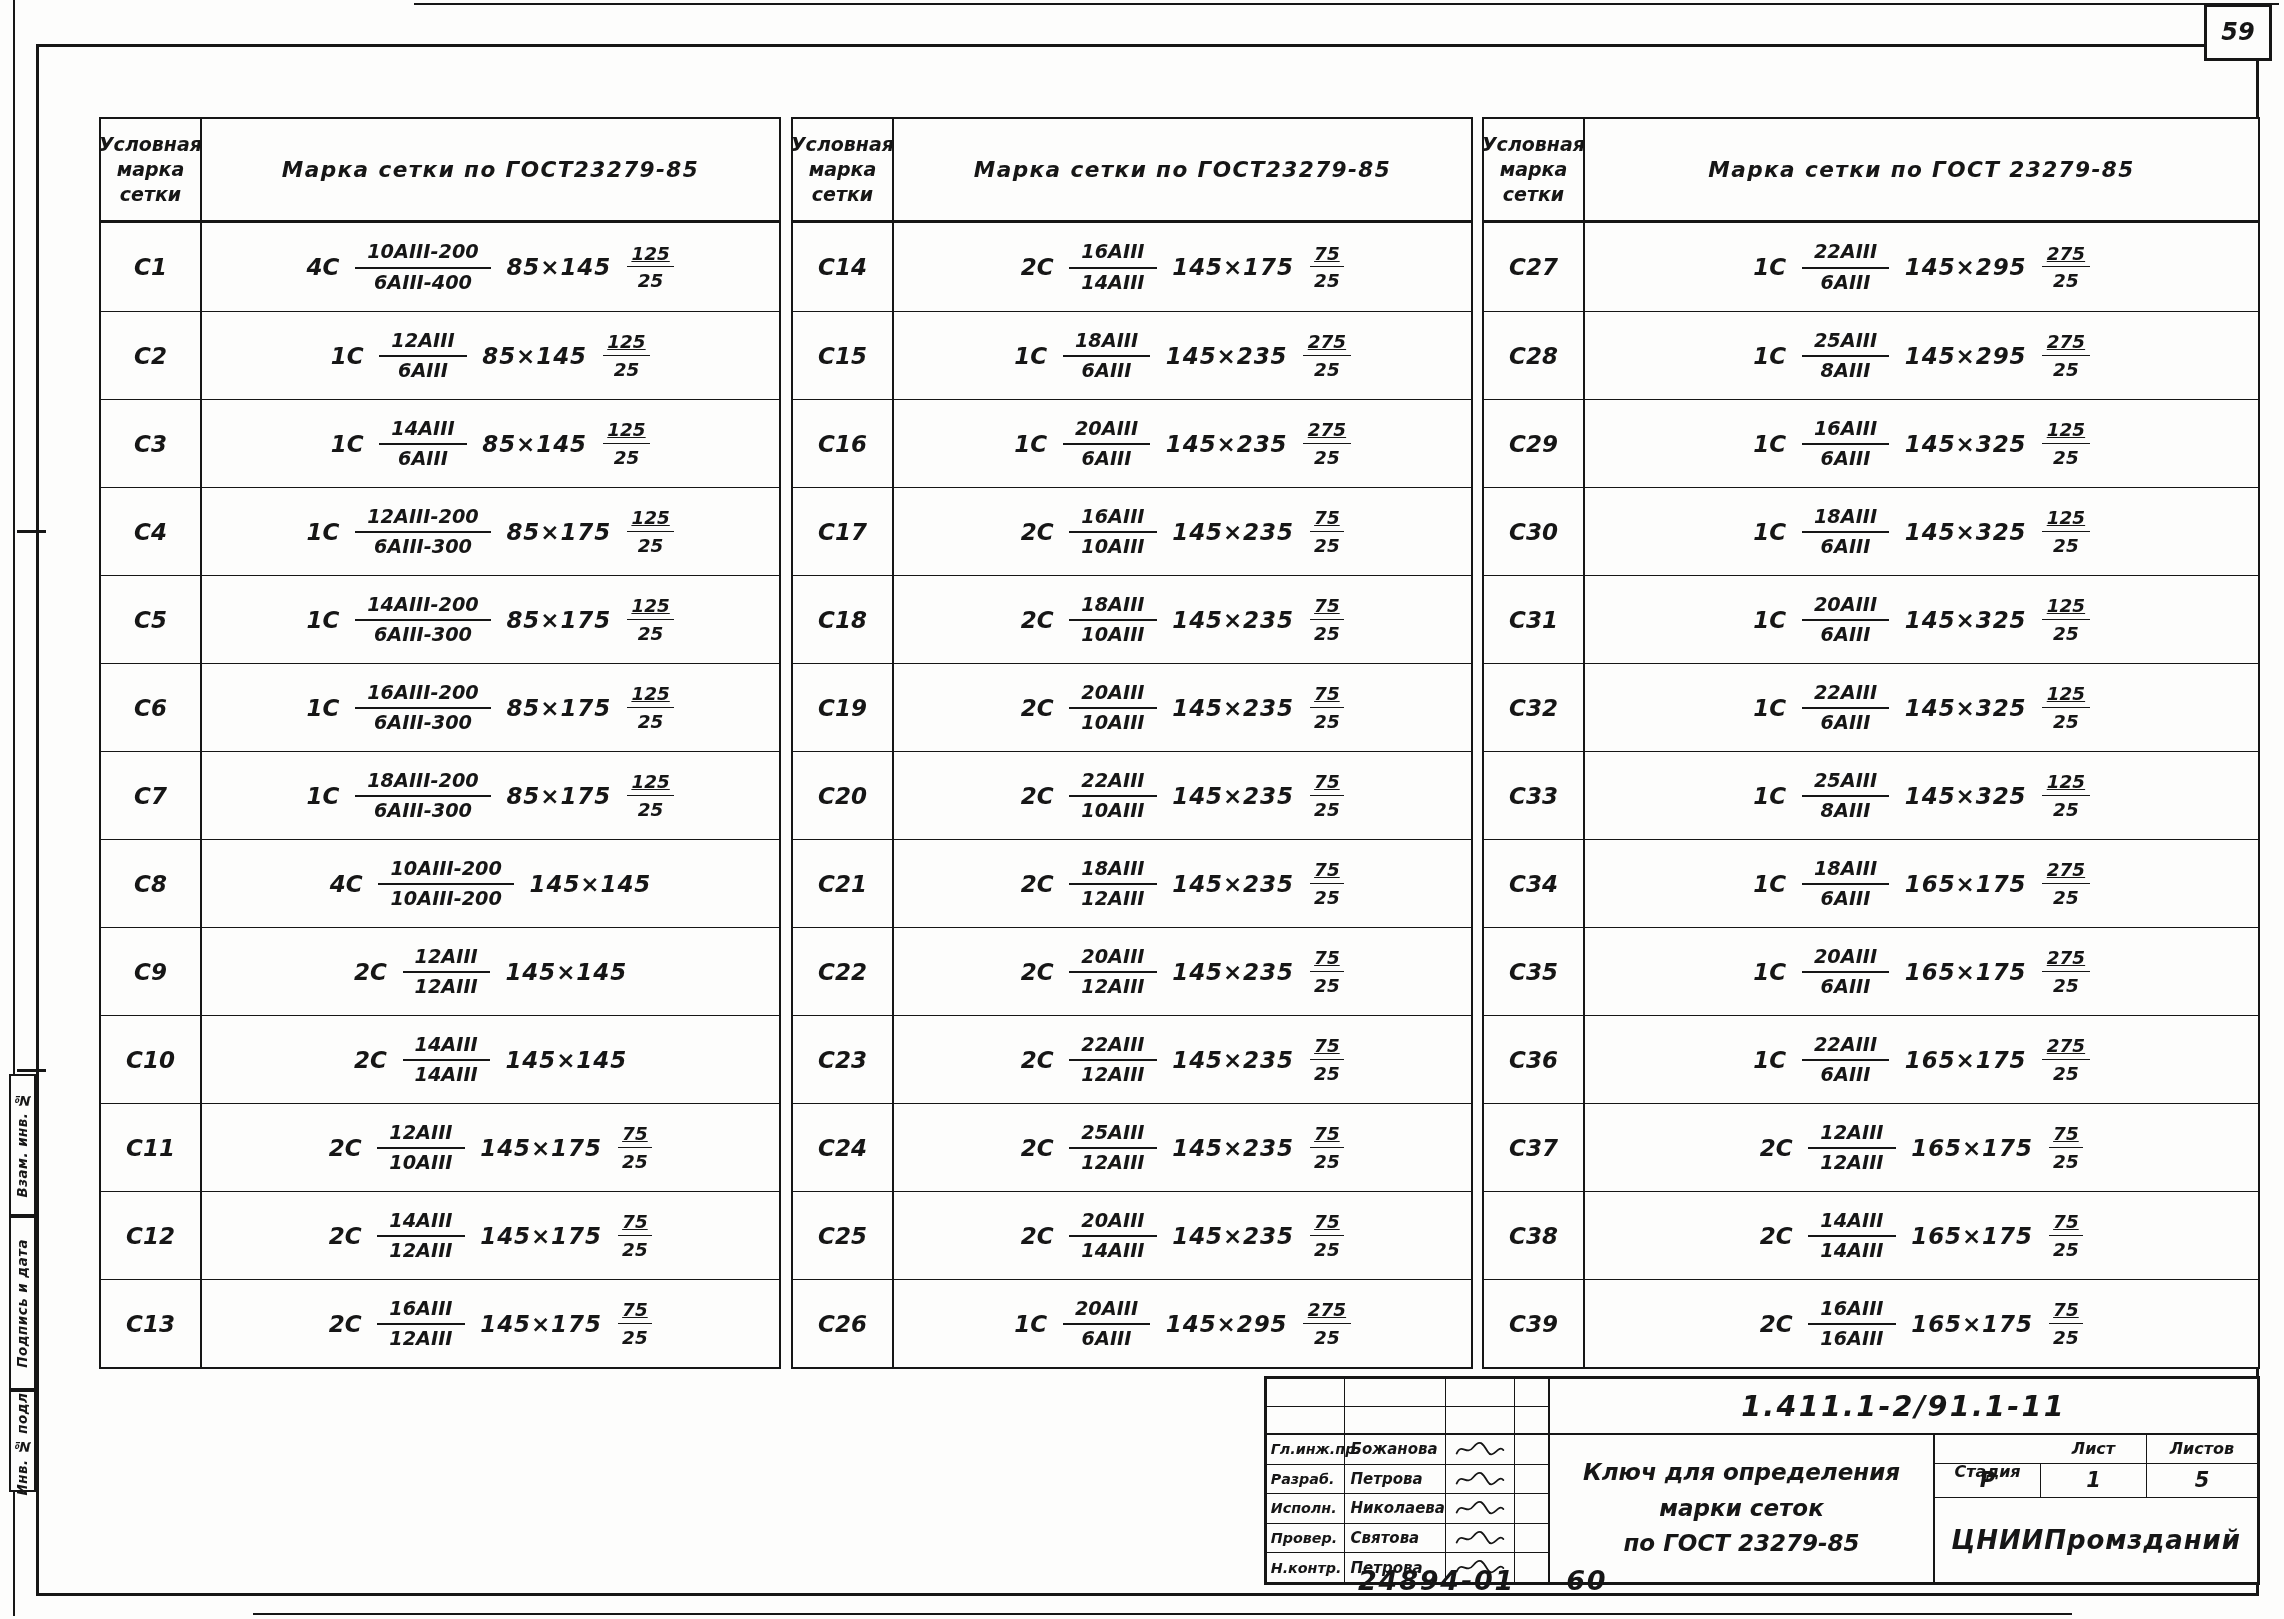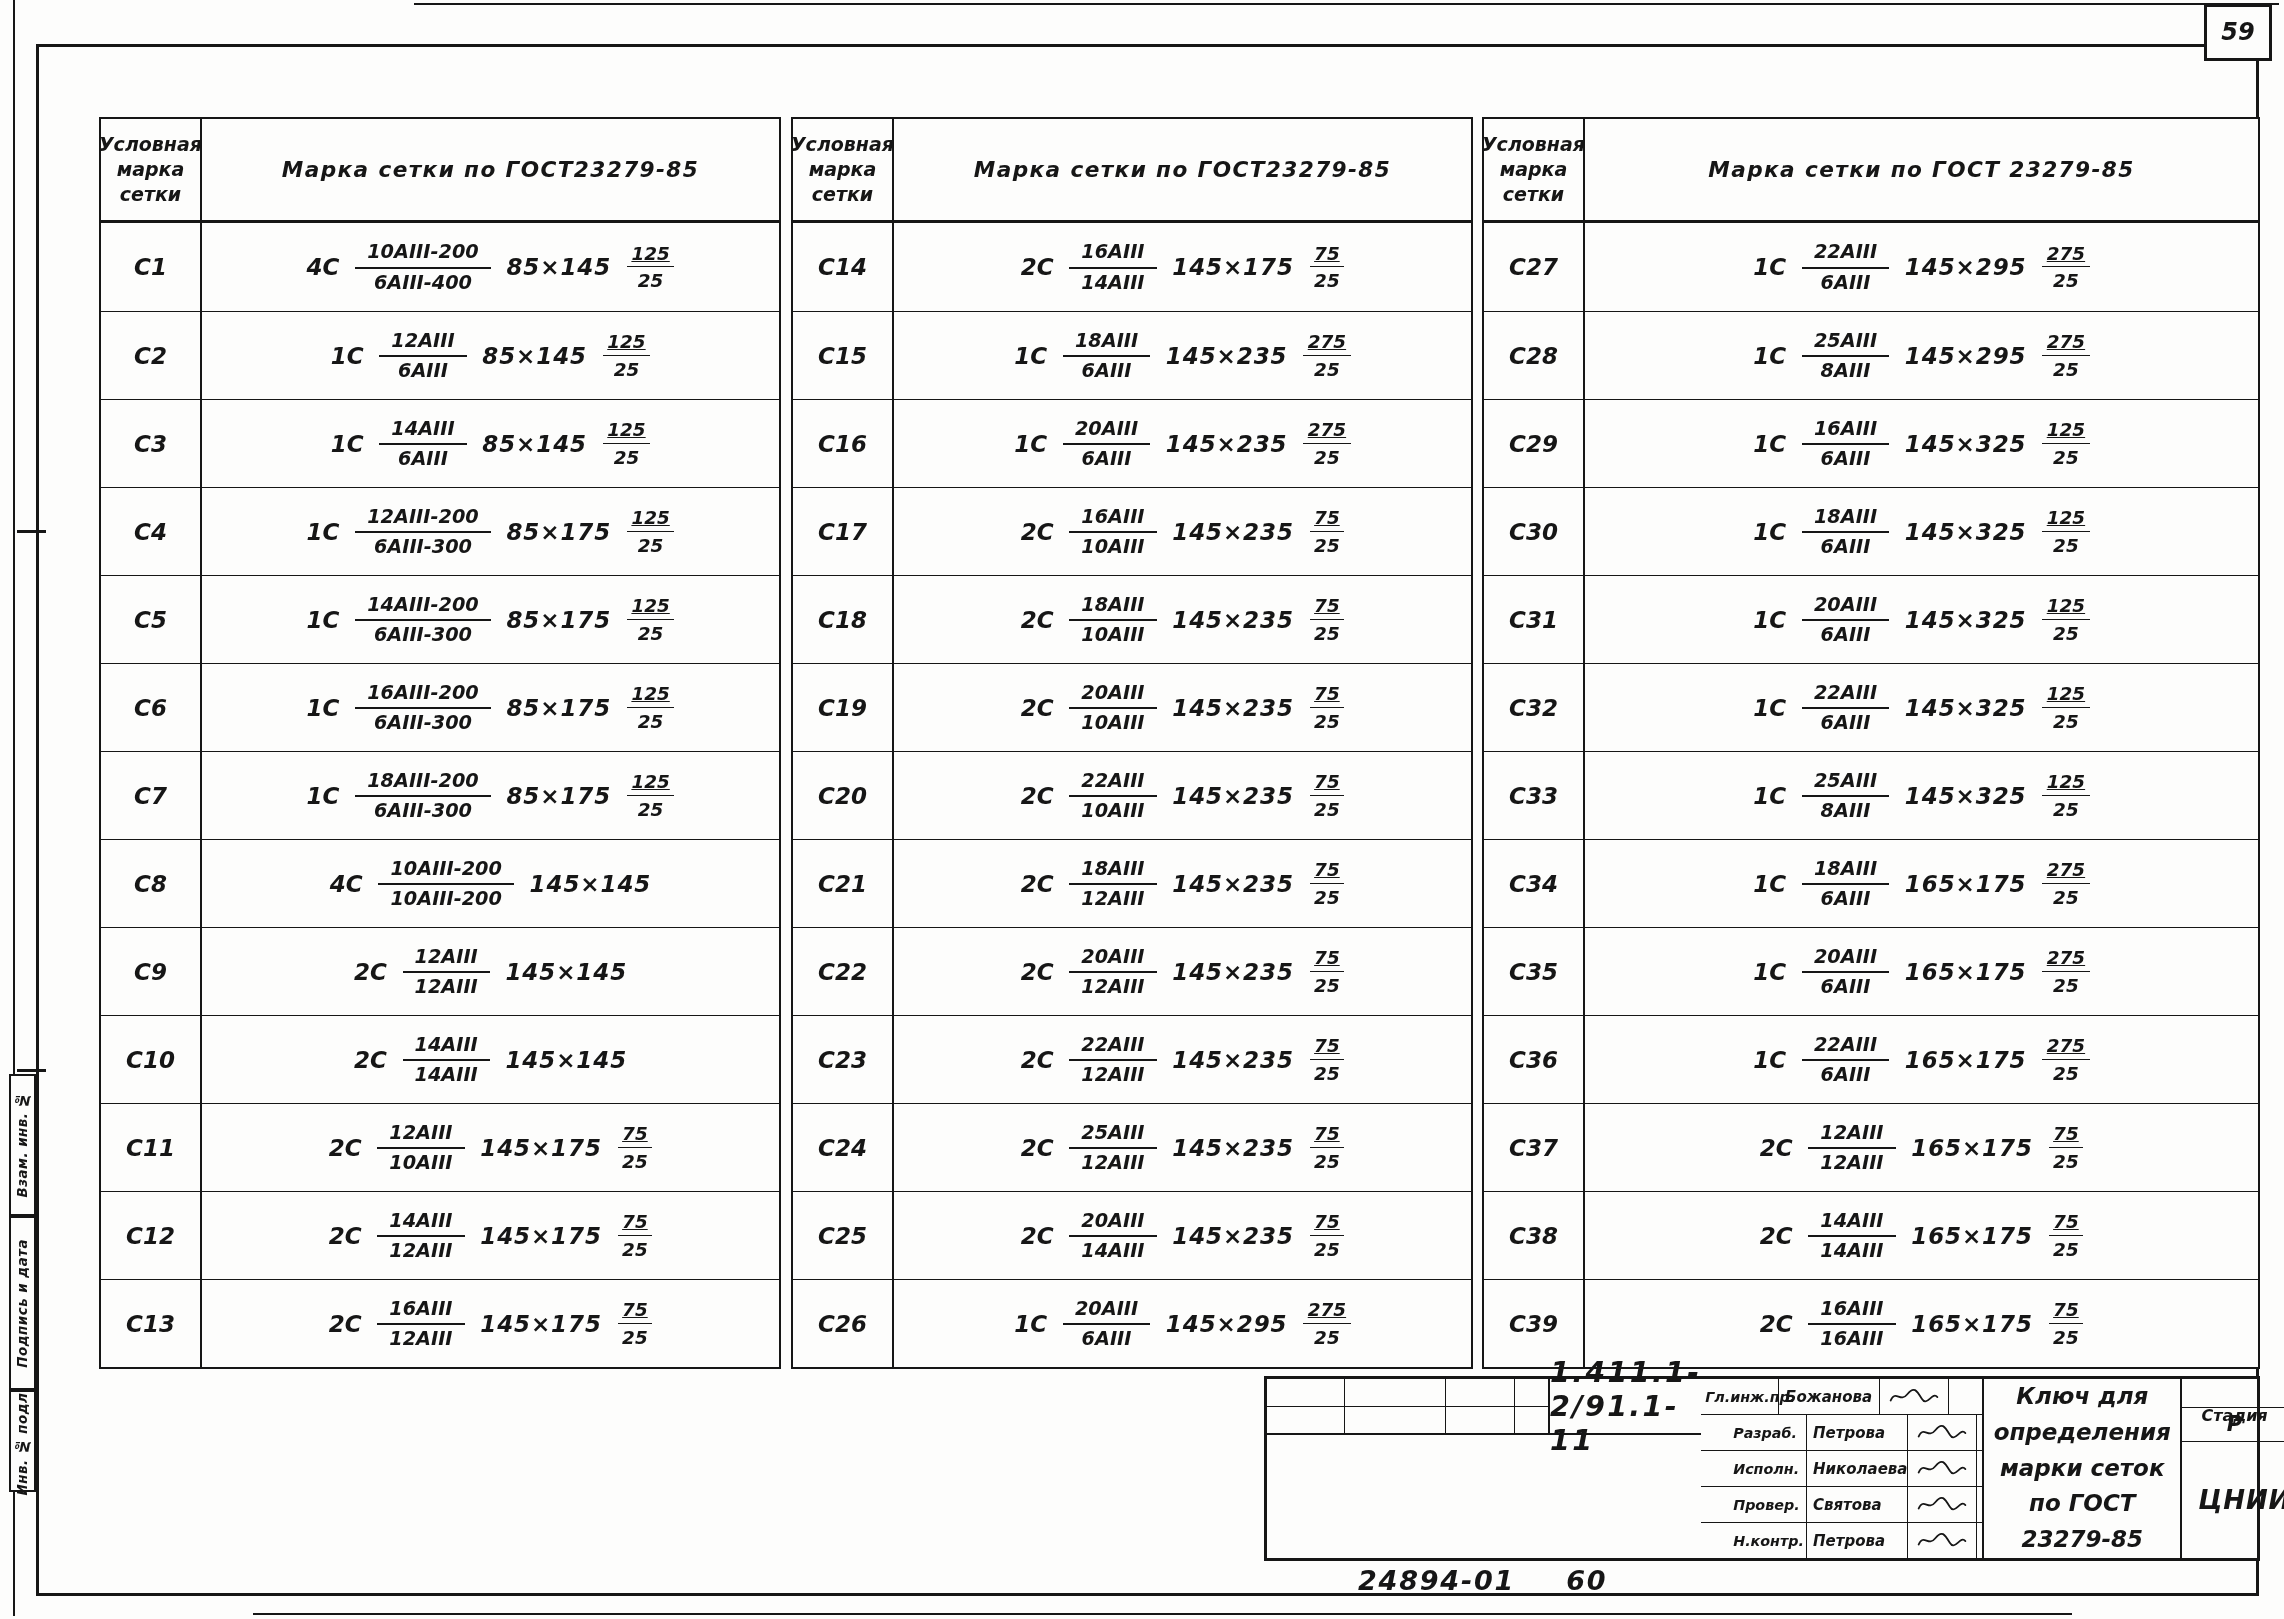--- a/index.html
+++ b/index.html
@@ -49,38 +49,38 @@
   .prefix{ font-size:23px; }
   .frac{ display:inline-flex; flex-direction:column; align-items:center;
          font-size:19.3px; line-height:1.15; font-weight:700; }
   .frac .n{ border-bottom:2.3px solid #161616; padding:0.9px 12px 3.7px; }
   .frac .d{ padding-top:2.8px; }
   .frac2{ font-size:18.4px; }
   .frac2 .n{ padding:0 4.6px 2.3px; border-bottom:1.8px solid #161616;text-decoration:underline; }
   .dims{ letter-spacing:0.9px; }
   
   .stamp{
-    position:absolute; left:1264px; top:1376px; width:996px; height:185px;
+    position:absolute; left:1264px; top:1376px; width:996px; height:209px;
     border:3.2px solid #161616; background:#fdfdfc;
-    display:flex; flex-direction:row;
+    display:flex; flex-direction:column;
   }
   .stampTop{ height:56px; border-bottom:2.3px solid #161616; display:flex; }
   .chgrid{ width:283px; border-right:2.3px solid #161616; display:flex; flex-direction:column; }
   .chrow{ flex:1; display:flex; }
   .chrow + .chrow{ border-top:1.8px solid #161616; }
   .chcell{ border-right:1.8px solid #161616; }
   .chcell:last-child{ border-right:none; }
   .desigcell{
     flex:1; display:flex; align-items:center; justify-content:center;
     font-size:28.6px; font-weight:700; letter-spacing:2.3px;
   }
   .stampBody{ flex:1; display:flex; }
   .pblock{ width:283px; border-right:2.3px solid #161616; display:flex; flex-direction:column; }
   .prow{ flex:1; display:flex; }
-  .prow + .prow{ border-top:1.8px solid #161616;padding-left:28px; }
+  .prow + .prow{ border-top:1.8px solid #161616; }
   .prole{ width:78px; border-right:1.8px solid #161616; display:flex; align-items:center;
           padding-left:3.7px; font-size:14.3px; font-weight:600; }
   .pname{ width:101px; border-right:1.8px solid #161616; display:flex; align-items:center;
           padding-left:5.5px; font-size:15px; font-weight:600; }
   .psig{ width:69px; border-right:1.8px solid #161616; display:flex; align-items:center; justify-content:center; }
   .pdate{ flex:1; }
   .titlecell{
     flex:1; border-right:2.3px solid #161616;
     display:flex; align-items:center; justify-content:center; text-align:center;
     font-size:23px; font-weight:700; line-height:1.55; white-space:pre-line; padding:0 9.2px;

